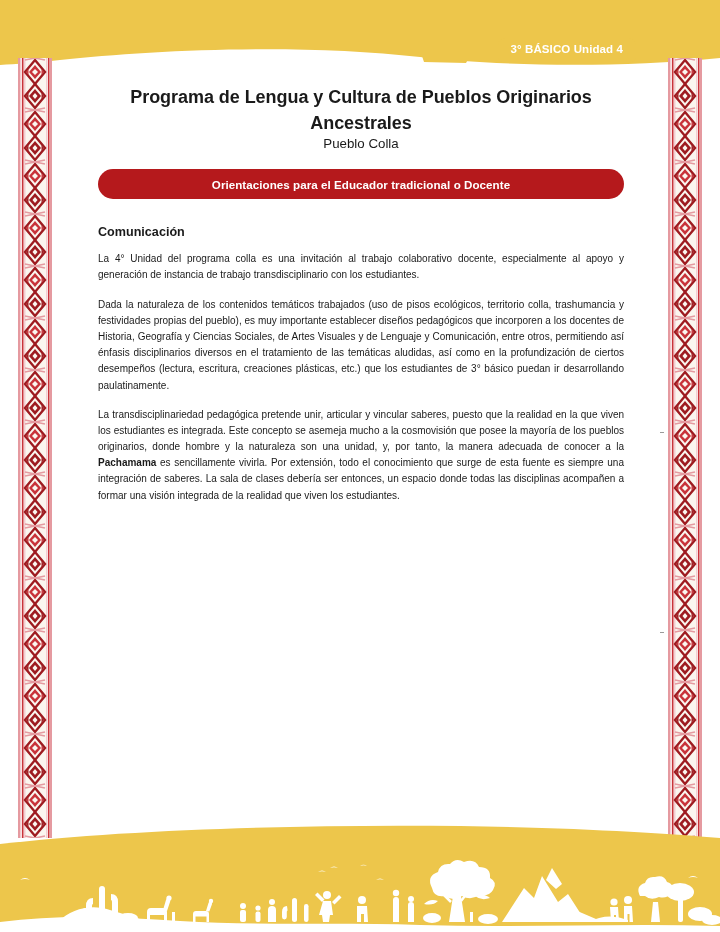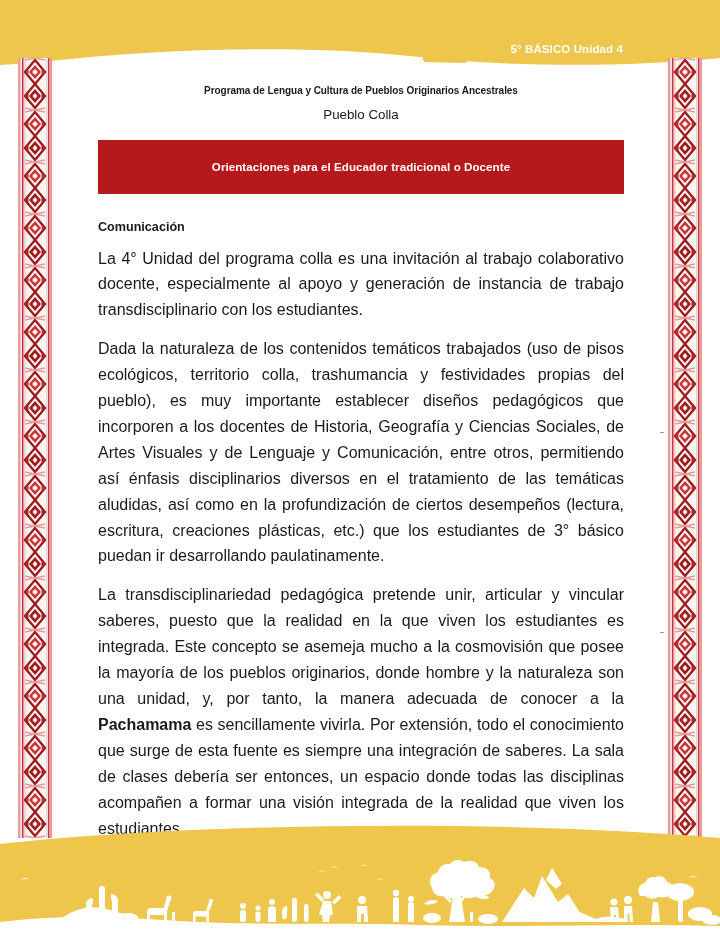--- a/index.html
+++ b/index.html
@@ -33,57 +33,58 @@
 
   
   .bottom-art{position:absolute;left:0;bottom:0;width:720px;height:110px;z-index:5;overflow:hidden;}
   .bottom-art svg{display:block;}
 
   
   .content{
     position:absolute;left:98px;top:84px;width:526px;z-index:3;
   }
   .doc-title{
-    text-align:center;font-size:10px;font-weight:bold;color:#1a1a1a;
-    line-height:1.45;margin:0 0 8px 0;letter-spacing:-.05px;
+    text-align:center;font-size:18px;font-weight:bold;color:#1a1a1a;
+    line-height:1.45;margin:0 0 0 0;letter-spacing:-.05px;
   }
   .doc-subtitle{
     text-align:center;font-size:13.3px;font-weight:normal;color:#1a1a1a;
     margin:0 0 18px 0;
   }
   .red-banner{
     background:#B5191C;color:#ffffff;
-    height:54px;display:flex;align-items:center;justify-content:center;
+    height:30px;display:flex;align-items:center;justify-content:center;
     font-size:11.6px;font-weight:bold;letter-spacing:.05px;
     margin:0 0 26px 0;
+    border-radius:16px;
   }
   .section-heading{
     font-size:12.6px;font-weight:bold;color:#1a1a1a;margin:0 0 12px 0;
   }
   .para{
-    font-size:16px;color:#1a1a1a;line-height:1.62;
+    font-size:10px;color:#1a1a1a;line-height:1.62;
     text-align:justify;margin:0 0 13px 0;
     hyphens:none;
   }
   .para b{font-weight:bold;}
   .tick{position:absolute;width:4px;height:1px;background:#9a9a9a;z-index:7;}
 </style>
 </head>
 <body>
 
 <div class="page">
 
   <div class="top-band">
     <svg width="720" height="78" viewBox="0 0 720 78" xmlns="http://www.w3.org/2000/svg">
       <path d="M0,0 H720 V58 C600,70 480,64 420,57 C300,43 150,50 60,60 C35,63 16,64 0,65 Z" fill="#EDC64B"></path>
       <path d="M422,56 L470,56 L466,63 L424,62 Z" fill="#EDC64B"></path>
     </svg>
   </div>
 
-  <div class="unit-badge">5° BÁSICO Unidad 4</div>
+  <div class="unit-badge">3° BÁSICO Unidad 4</div>
 
   <div class="side-border left">
     <svg width="34" height="780" viewBox="0 0 34 780" preserveAspectRatio="none" xmlns="http://www.w3.org/2000/svg">
       <defs>
         <pattern id="weaveL" x="0" y="0" width="34" height="52" patternUnits="userSpaceOnUse">
           <rect x="0" y="0" width="34" height="52" fill="#FBF6EF"></rect>
 
           <rect x="0" y="0" width="2" height="52" fill="#E59AA0"></rect>
           <rect x="2" y="0" width="1.5" height="52" fill="#F3CDD1"></rect>
           <rect x="4" y="0" width="1.5" height="52" fill="#C9333A"></rect>

